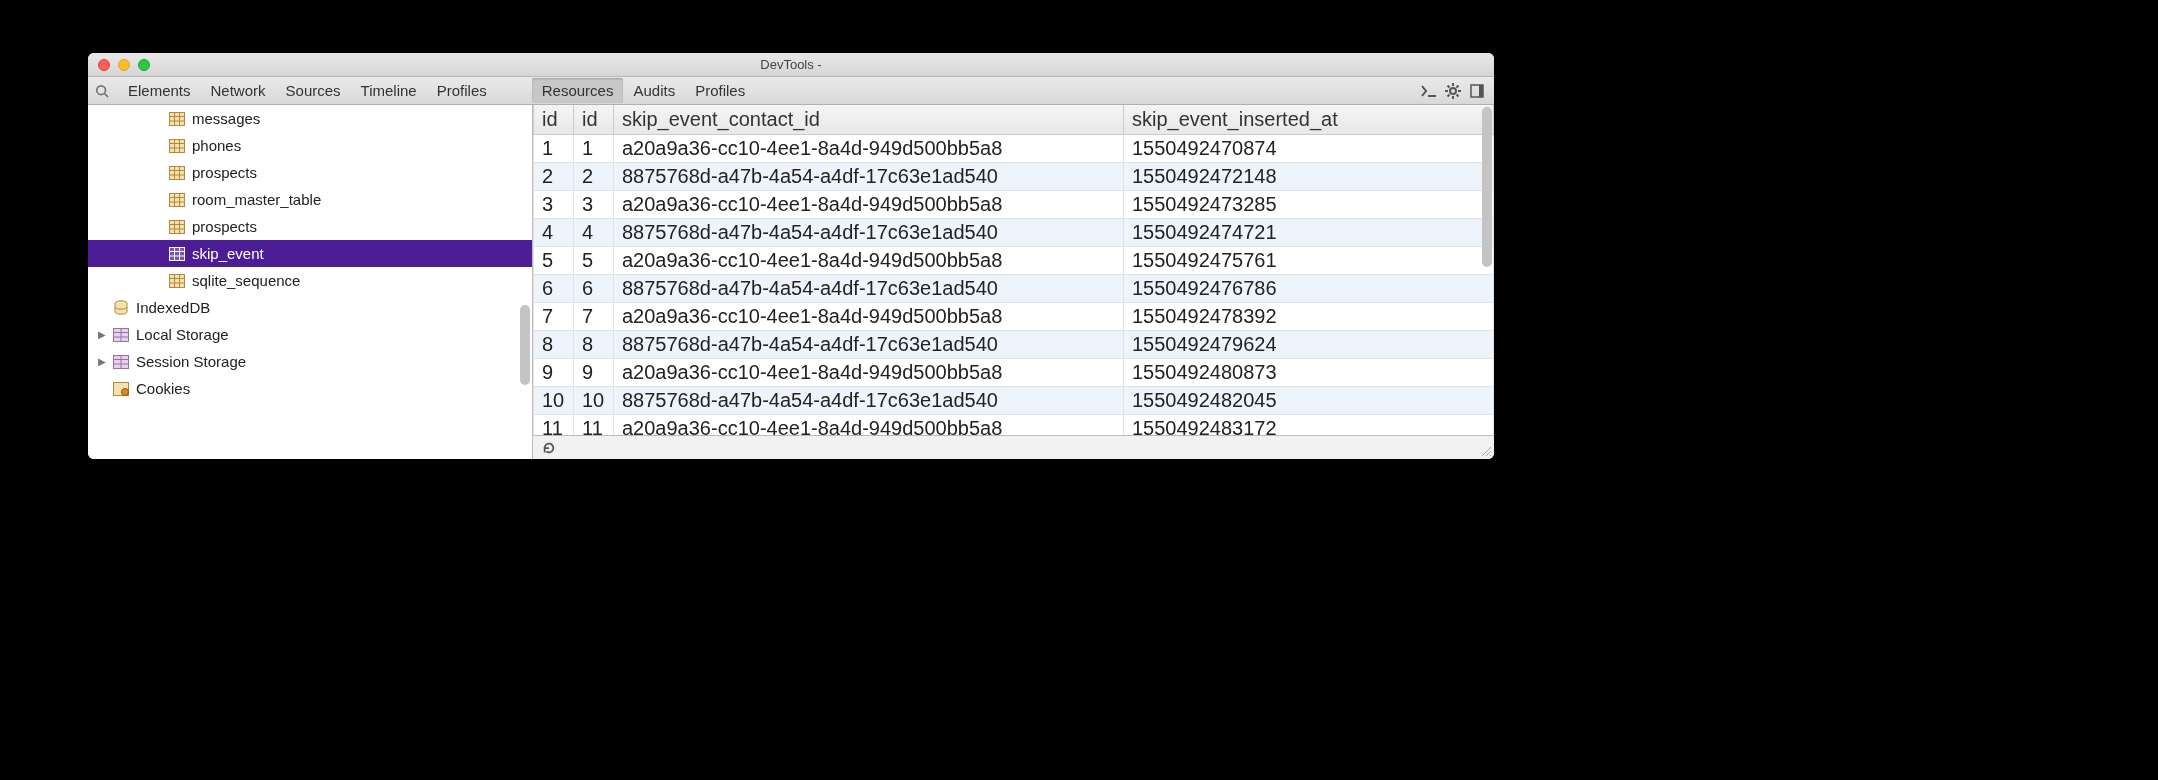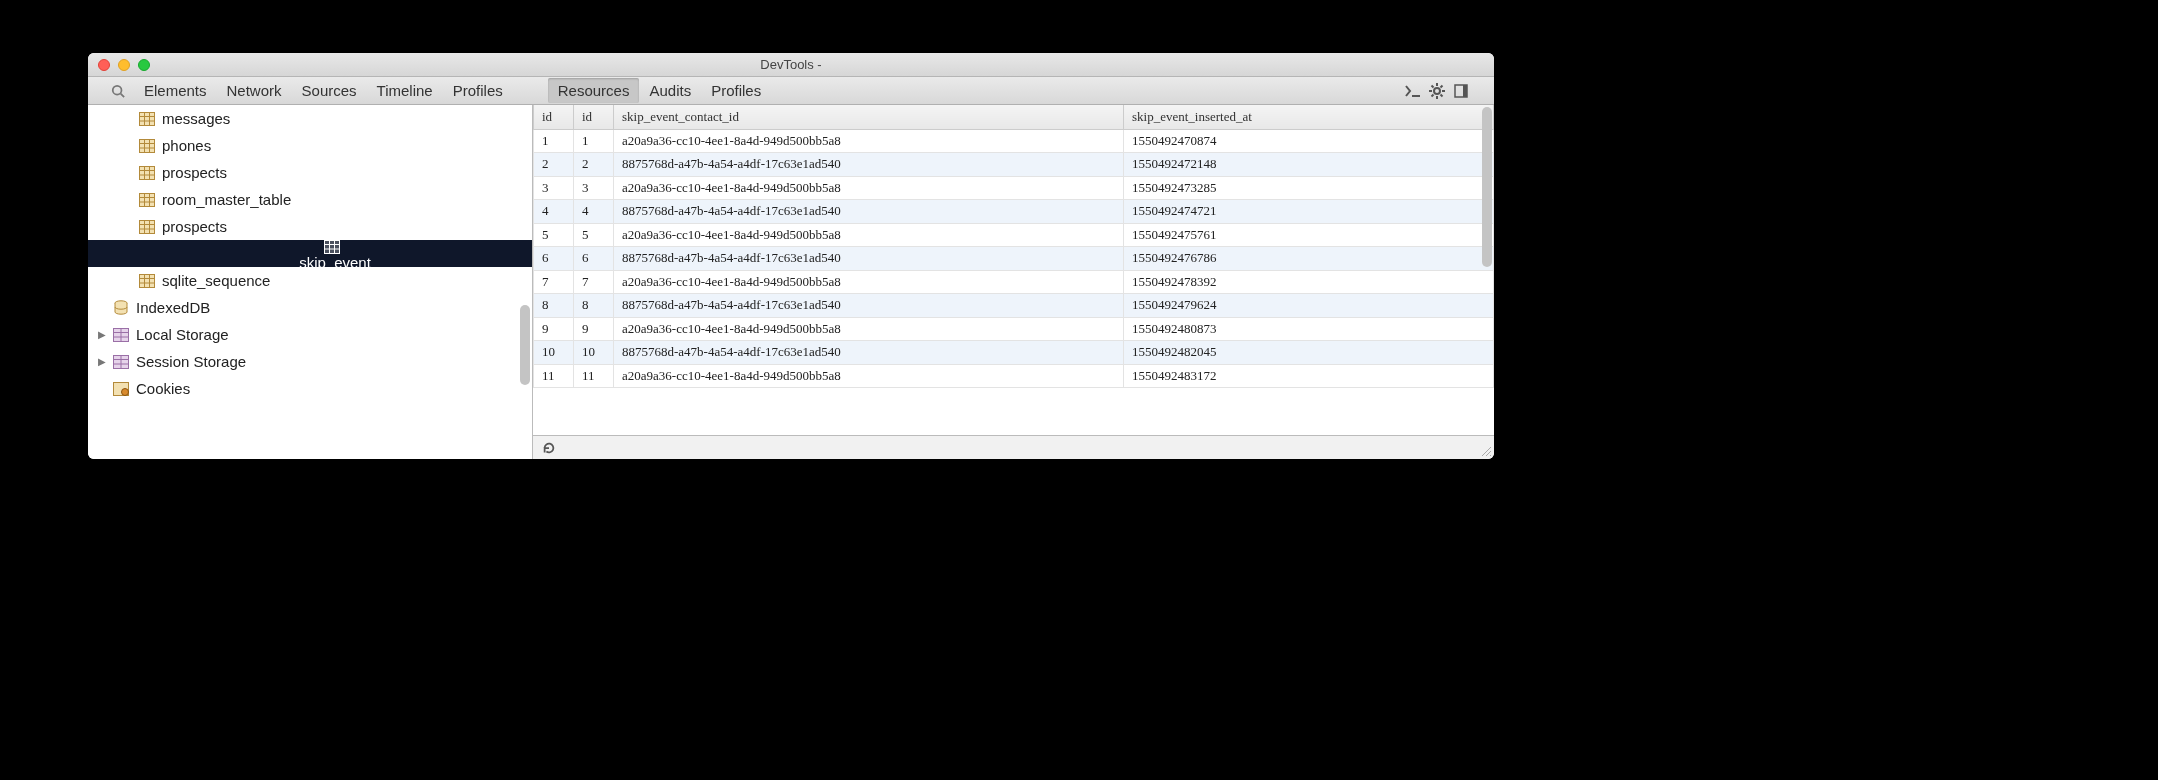--- a/index.html
+++ b/index.html
@@ -45,21 +45,21 @@
   .title {
     position:absolute; left:0; right:0; text-align:center;
     font-size:13px; color:#444; pointer-events:none;
   }
   
   .tabbar {
     height: 28px;
     background: linear-gradient(#eaeaea,#d8d8d8);
     border-bottom: 1px solid #b0b0b0;
     display:flex; align-items:center;
-    padding: 0 22px;
+    padding: 0 6px;
     gap: 2px;
   }
   .search-icon {
     width:16px; height:16px; display:flex; align-items:center; justify-content:center;
     color:#666; margin-right:6px;
   }
   .tab {
     padding: 4px 10px;
     font-size: 15px;
     color:#333;
@@ -96,36 +96,34 @@
     cursor:pointer;
     white-space:nowrap;
   }
   .tree-item .disclosure {
     width:12px; color:#777; font-size:10px; margin-right:2px;
   }
   .tree-item .ticon {
     width:18px; height:16px; margin-right:6px; display:flex; align-items:center; justify-content:center;
   }
   .tree-item.selected {
-    background:#0f172a;
+    background:#4c1d95;
     color:#fff;
-    flex-direction:column;
   }
   .indent-1 { }
-  .indent-2 { padding-left: 50px; } 
+  .indent-2 { padding-left: 80px; } 
   
   .content {
     flex:1; display:flex; flex-direction:column; min-width:0;
   }
   .grid-wrap { flex:1; overflow:auto; position:relative; }
   table.data {
     border-collapse:collapse;
     width:100%;
-    font-size:13px;
-    font-family:Liberation Serif, serif;
+    font-size:20px;
   }
   table.data th {
     position:sticky; top:0;
     background:linear-gradient(#f4f4f4,#e8e8e8);
     border:1px solid #ccc;
     border-top:none;
     text-align:left;
     font-weight:normal;
     color:#333;
     padding:3px 8px;

